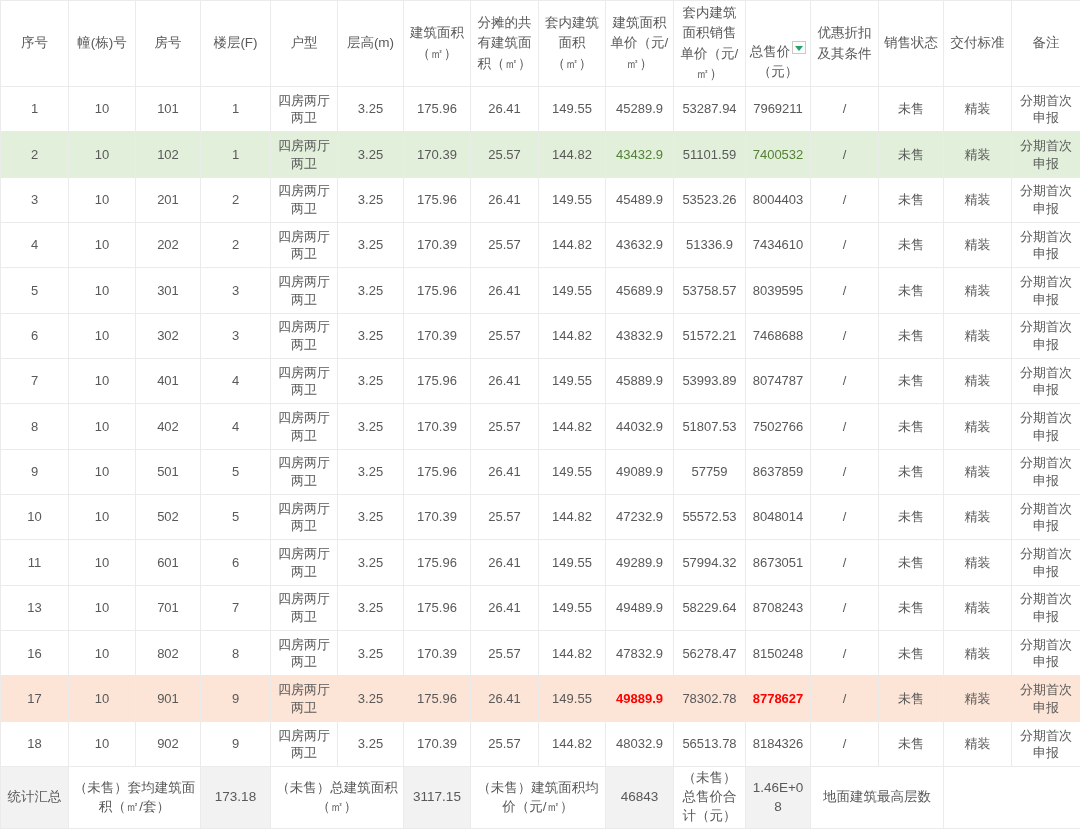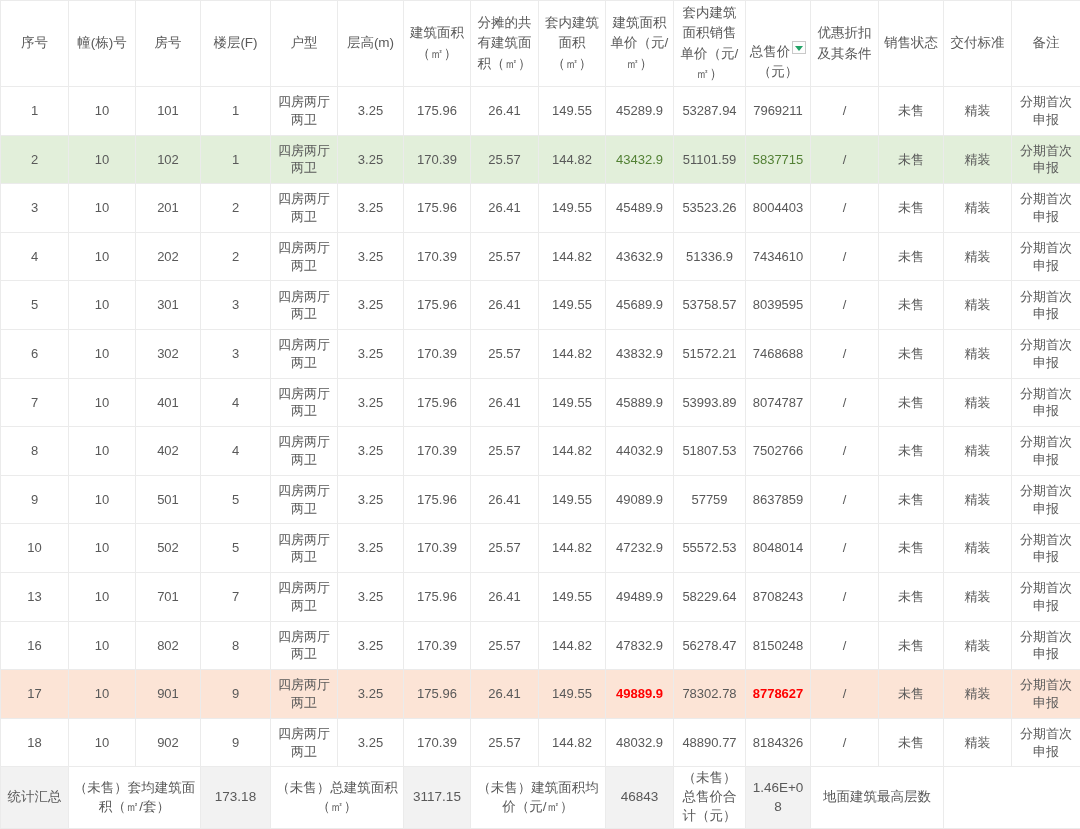--- a/index.html
+++ b/index.html
@@ -127,21 +127,21 @@
     <td>10</td>
     <td>102</td>
     <td>1</td>
     <td>四房两厅两卫</td>
     <td>3.25</td>
     <td>170.39</td>
     <td>25.57</td>
     <td>144.82</td>
     <td class="em">43432.9</td>
     <td>51101.59</td>
-    <td class="em">5837715</td>
+    <td class="em">7400532</td>
     <td>/</td>
     <td>未售</td>
     <td>精装</td>
     <td>分期首次申报</td>
   </tr>
       <tr>
     <td>3</td>
     <td>10</td>
     <td>201</td>
     <td>2</td>
@@ -278,20 +278,38 @@
     <td>144.82</td>
     <td class="em">47232.9</td>
     <td>55572.53</td>
     <td class="em">8048014</td>
     <td>/</td>
     <td>未售</td>
     <td>精装</td>
     <td>分期首次申报</td>
   </tr>
       <tr>
+    <td>11</td>
+    <td>10</td>
+    <td>601</td>
+    <td>6</td>
+    <td>四房两厅两卫</td>
+    <td>3.25</td>
+    <td>175.96</td>
+    <td>26.41</td>
+    <td>149.55</td>
+    <td class="em">49289.9</td>
+    <td>57994.32</td>
+    <td class="em">8673051</td>
+    <td>/</td>
+    <td>未售</td>
+    <td>精装</td>
+    <td>分期首次申报</td>
+  </tr>
+      <tr>
     <td>13</td>
     <td>10</td>
     <td>701</td>
     <td>7</td>
     <td>四房两厅两卫</td>
     <td>3.25</td>
     <td>175.96</td>
     <td>26.41</td>
     <td>149.55</td>
     <td class="em">49489.9</td>
@@ -342,21 +360,21 @@
     <td>18</td>
     <td>10</td>
     <td>902</td>
     <td>9</td>
     <td>四房两厅两卫</td>
     <td>3.25</td>
     <td>170.39</td>
     <td>25.57</td>
     <td>144.82</td>
     <td class="em">48032.9</td>
-    <td>48890.77</td>
+    <td>56513.78</td>
     <td class="em">8184326</td>
     <td>/</td>
     <td>未售</td>
     <td>精装</td>
     <td>分期首次申报</td>
   </tr>
     </tbody>
 
   <tfoot>
     <tr>

